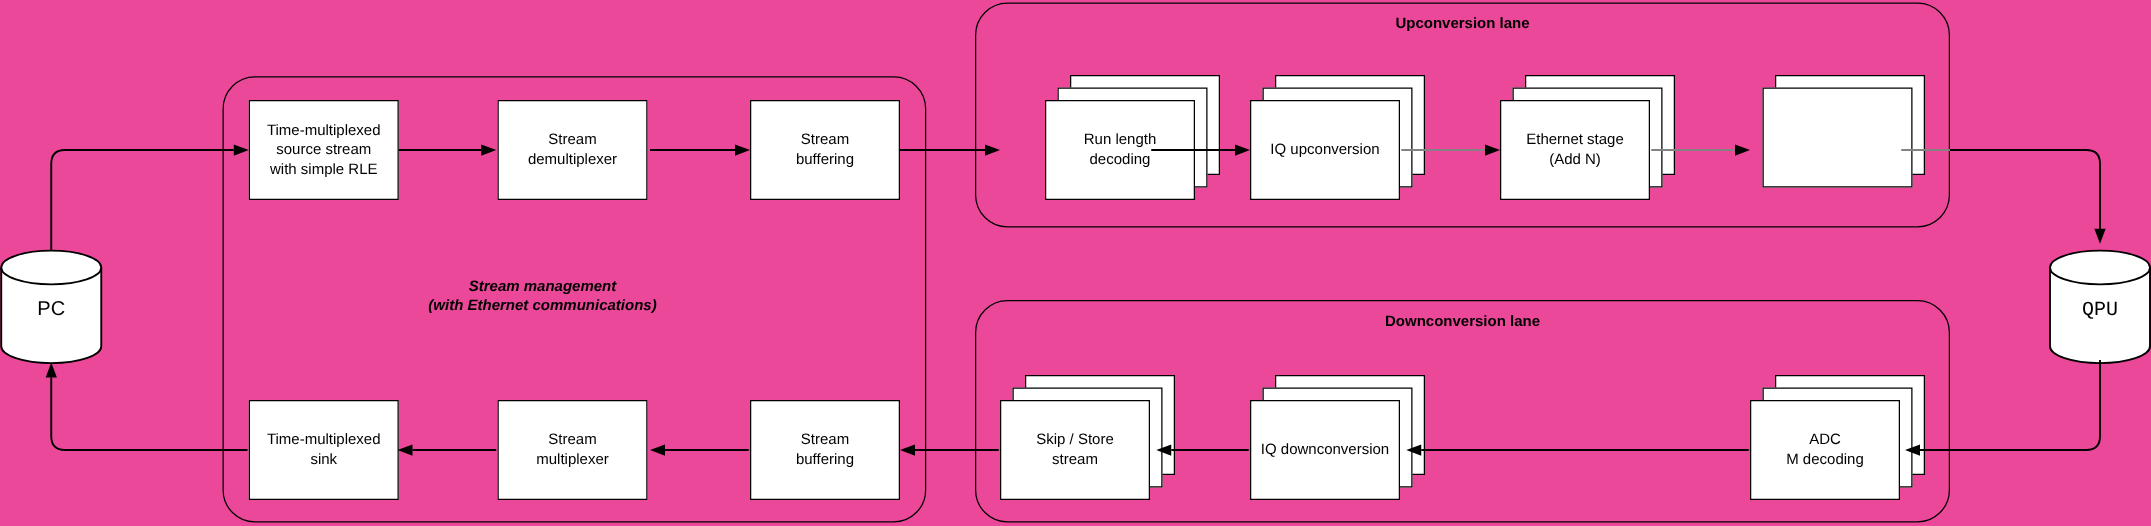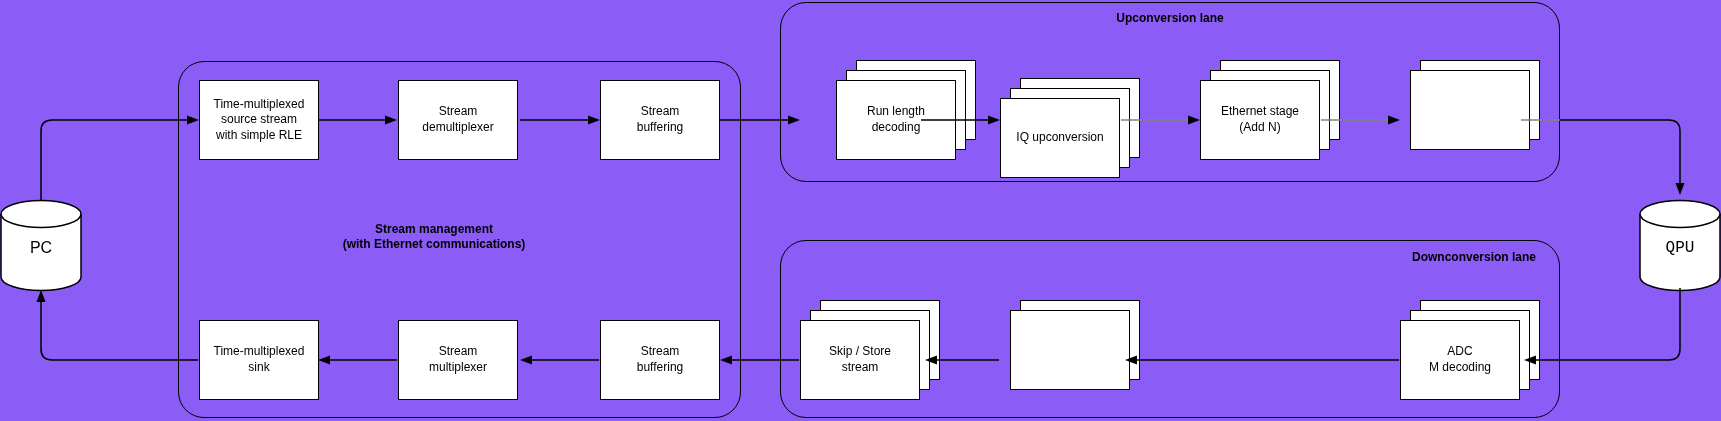--- a/index.html
+++ b/index.html
@@ -1,20 +1,20 @@
 <!DOCTYPE html>
 <html><head>
 <meta charset="utf-8">
 <style>
   html, body { margin: 0; padding: 0; background: #ffffff; }
   .stage {
     position: relative;
     width: 1721px;
     height: 421px;
-    background: #8b5cf6;
+    background: #ec4899;
     font-family: "Liberation Sans", sans-serif;
     color: #000000;
     overflow: hidden;
   }
   .container-frame {
     position: absolute;
     border: 1.5px solid #000000;
     border-radius: 26px;
     background: transparent;
     box-sizing: border-box;
@@ -75,22 +75,22 @@
 </head>
 <body>
 
 <div class="stage">
 
   <div class="container-frame" style="left:178px; top:61px; width:563px; height:357px;"></div>
   <div class="container-frame" style="left:780px; top:2px; width:780px; height:180px;"></div>
   <div class="container-frame" style="left:780px; top:240px; width:780px; height:178px;"></div>
 
   <div class="container-title" style="left:780px; top:11px; width:780px;">Upconversion lane</div>
-  <div class="container-title" style="left:756px; top:250px; width:780px;text-align:right;">Downconversion lane</div>
-  <div class="container-title" style="left:178px; top:222px; width:512px;">Stream management
+  <div class="container-title" style="left:780px; top:250px; width:780px;">Downconversion lane</div>
+  <div class="container-title" style="left:178px; top:222px; width:512px;font-style:italic;">Stream management
 (with Ethernet communications)</div>
 
   <div class="node" style="left:199px; top:80px;">Time-multiplexed
 source stream
 with simple RLE</div>
   <div class="node" style="left:398px; top:80px;">Stream
 demultiplexer</div>
   <div class="node" style="left:600px; top:80px;">Stream
 buffering</div>
 
@@ -100,21 +100,21 @@
 multiplexer</div>
   <div class="node" style="left:600px; top:320px;">Stream
 buffering</div>
 
   <div class="stack" style="left:836px; top:60px;">
     <div class="stack-layer back"></div>
     <div class="stack-layer mid"></div>
     <div class="node">Run length
 decoding</div>
   </div>
-  <div class="stack" style="left:1000px; top:78px;padding-left:16px;">
+  <div class="stack" style="left:1000px; top:60px;padding-left:16px;">
     <div class="stack-layer back"></div>
     <div class="stack-layer mid"></div>
     <div class="node">IQ upconversion</div>
   </div>
   <div class="stack" style="left:1200px; top:60px;">
     <div class="stack-layer back"></div>
     <div class="stack-layer mid"></div>
     <div class="node">Ethernet stage
 (Add N)</div>
   </div>
@@ -125,20 +125,21 @@
 
   <div class="stack" style="left:800px; top:300px;">
     <div class="stack-layer back"></div>
     <div class="stack-layer mid"></div>
     <div class="node">Skip / Store
 stream</div>
   </div>
   <div class="stack" style="left:1000px; top:300px;">
     <div class="stack-layer back"></div>
     <div class="stack-layer mid"></div>
+    <div class="node">IQ downconversion</div>
   </div>
   <div class="stack" style="left:1400px; top:300px;">
     <div class="stack-layer back"></div>
     <div class="stack-layer mid"></div>
     <div class="node">ADC
 M decoding</div>
   </div>
 
   <svg class="wire-layer" viewBox="0 0 1721 421" xmlns="http://www.w3.org/2000/svg">
     <g fill="none" stroke="#000000" stroke-width="1.5">

